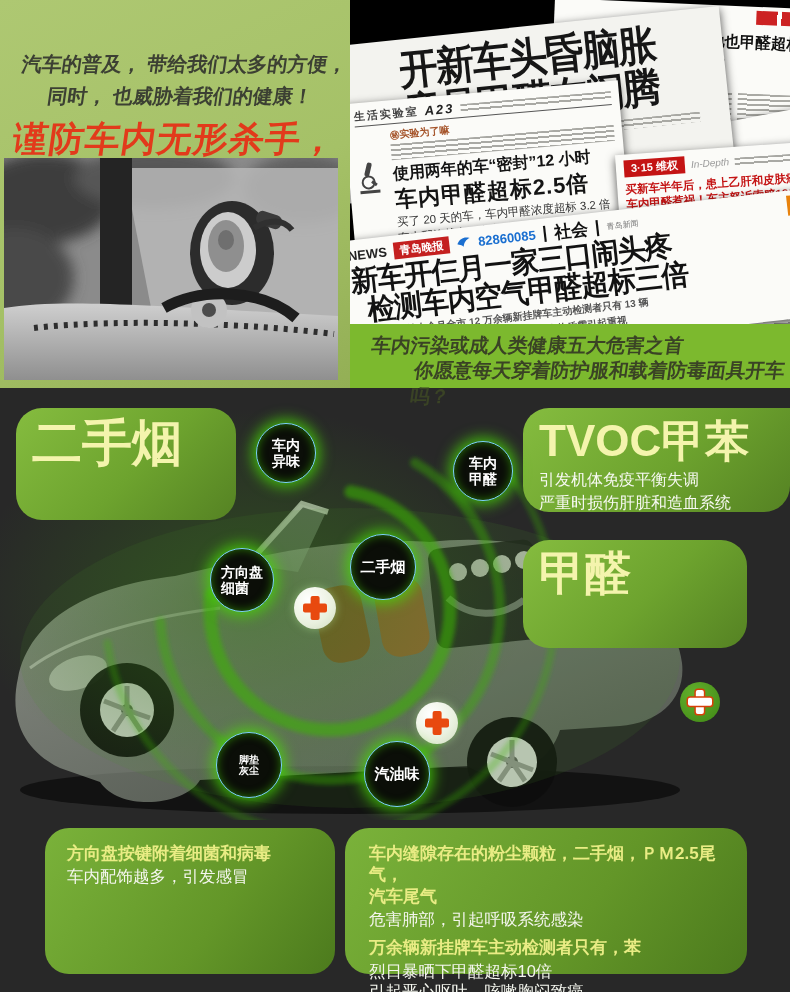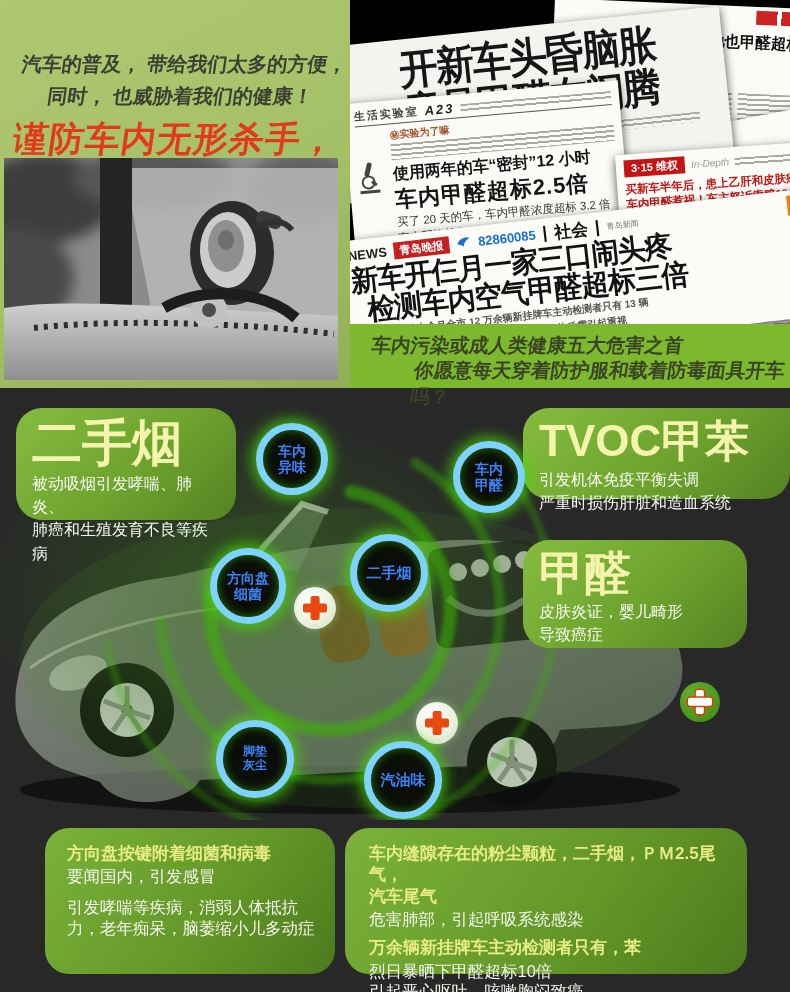--- a/index.html
+++ b/index.html
@@ -75,33 +75,33 @@
   .middle{position:absolute;left:0;top:388px;width:790px;height:432px;background:#282828;overflow:hidden;}
   .swirl{position:absolute;left:0;top:0;z-index:6;}
   .car{position:absolute;left:0;top:80px;z-index:5;}
   .card{position:absolute;z-index:20;border-radius:26px;
         background:linear-gradient(135deg,#85bc3f 0%,#6da32e 55%,#558223 100%);
         padding:10px 16px;box-sizing:border-box;}
   .card-title{color:#f4f4ad;font-weight:bold;}
   .card-desc{color:#f7f9f2;font-size:16px;line-height:1.45;white-space:pre-line;margin-top:4px;}
   .card-smoke{left:16px;top:20px;width:220px;height:112px;}
   .card-smoke .card-title{font-size:50px;line-height:1.0;}
-  .card-tvoc{left:523px;top:20px;width:267px;height:91px;border-top-right-radius:0;border-bottom-right-radius:26px;}
+  .card-tvoc{left:523px;top:20px;width:267px;height:104px;border-top-right-radius:0;border-bottom-right-radius:26px;}
   .card-tvoc .card-title{font-size:44px;line-height:1.05;}
   .card-formaldehyde{left:523px;top:152px;width:224px;height:108px;}
   .card-formaldehyde .card-title{font-size:46px;line-height:1.0;}
   .badge{position:absolute;z-index:30;border-radius:50%;background:#0b0e08;
-         border:7px solid #7dd3fc;display:flex;align-items:center;justify-content:center;
+         border:1px solid #7dd3fc;display:flex;align-items:center;justify-content:center;
          box-shadow:0 0 14px 4px rgba(72,220,6,.75), inset 0 0 10px rgba(72,220,6,.5);
-         color:#3b82f6;font-weight:800;text-align:center;line-height:1.15;white-space:pre-line;}
+         color:#ffffff;font-weight:800;text-align:left;line-height:1.15;white-space:pre-line;}
   .bg-odor{left:256px;top:35px;width:58px;height:58px;font-size:14px;}
   .bg-form{left:453px;top:53px;width:58px;height:58px;font-size:14px;}
   .bg-smoke{left:350px;top:146px;width:64px;height:64px;font-size:15px;}
   .bg-steer{left:210px;top:160px;width:62px;height:62px;font-size:14px;}
-  .bg-mat{left:216px;top:332px;width:64px;height:64px;font-size:12px;}
+  .bg-mat{left:216px;top:344px;width:64px;height:64px;font-size:10px;}
   .bg-gas{left:364px;top:353px;width:64px;height:64px;font-size:15px;}
   .bg-pm{left:691px;top:318px;width:72px;height:72px;font-size:16px;border-width:7px;}
   .plus{position:absolute;z-index:25;border-radius:50%;display:flex;align-items:center;justify-content:center;}
   .plus-white{background:radial-gradient(circle at 35% 30%,#ffffff 0%,#e9f0de 60%,#cfdcc0 100%);
               box-shadow:0 0 8px rgba(180,230,150,.5);}
   .plus1{left:294px;top:199px;width:42px;height:42px;}
   .plus2{left:416px;top:314px;width:42px;height:42px;}
   .plus-green{left:680px;top:294px;width:40px;height:40px;background:radial-gradient(circle at 35% 30%,#63b02c,#3f8715);}
   .cross{position:relative;width:58%;height:58%;}
   .cross::before{content:"";position:absolute;left:50%;top:0;transform:translateX(-50%);
@@ -351,32 +351,28 @@
           <line x1="512" y1="294" x2="499" y2="313"></line>
             <line x1="512" y1="294" x2="491" y2="286"></line>
           <line x1="512" y1="294" x2="525" y2="313"></line>
         </g>
       </g>
       <ellipse cx="350" cy="190" rx="330" ry="150" fill="rgba(70,150,40,0.12)"></ellipse>
     </svg>
 
     <div class="card card-smoke">
       <div class="card-title">二手烟</div>
-      <div class="card-desc">被动吸烟引发哮喘、肺炎、
-肺癌和生殖发育不良等疾病</div>
     </div>
     <div class="card card-tvoc">
       <div class="card-title">TVOC甲苯</div>
       <div class="card-desc">引发机体免疫平衡失调
 严重时损伤肝脏和造血系统</div>
     </div>
     <div class="card card-formaldehyde">
       <div class="card-title">甲醛</div>
-      <div class="card-desc">皮肤炎证，婴儿畸形
-导致癌症</div>
     </div>
 
     <div class="badge bg-odor">车内
 异味</div>
     <div class="badge bg-form">车内
 甲醛</div>
     <div class="badge bg-smoke">二手烟</div>
     <div class="badge bg-steer">方向盘
 细菌</div>
     <div class="badge bg-mat">脚垫
@@ -390,23 +386,21 @@
         <div class="cross"></div>
       </div>
     <div class="plus plus-green">
         <div class="cross cross-white"></div>
       </div>
   </div>
 
   <div class="bottom">
     <div class="bpanel bpanel-left">
       <div class="bp-h">方向盘按键附着细菌和病毒</div>
-      <div class="bp-p">要闻国内，引发感冒</div>
-      <div class="bp-p">引发哮喘等疾病，消弱人体抵抗
-力，老年痴呆，脑萎缩小儿多动症</div>
+      <div class="bp-p">车内配饰越多，引发感冒</div>
     </div>
     <div class="bpanel bpanel-right">
       <div class="bp-h">车内缝隙存在的粉尘颗粒，二手烟，ＰＭ2.5尾气，
 汽车尾气</div>
       <div class="bp-p" style="margin-bottom:8px;">危害肺部，引起呼吸系统感染</div>
       <div class="bp-h">万余辆新挂牌车主动检测者只有，苯</div>
       <div class="bp-p">烈日暴晒下甲醛超标10倍
 引起恶心呕吐，咳嗽胸闷致癌</div>
     </div>
   </div>

